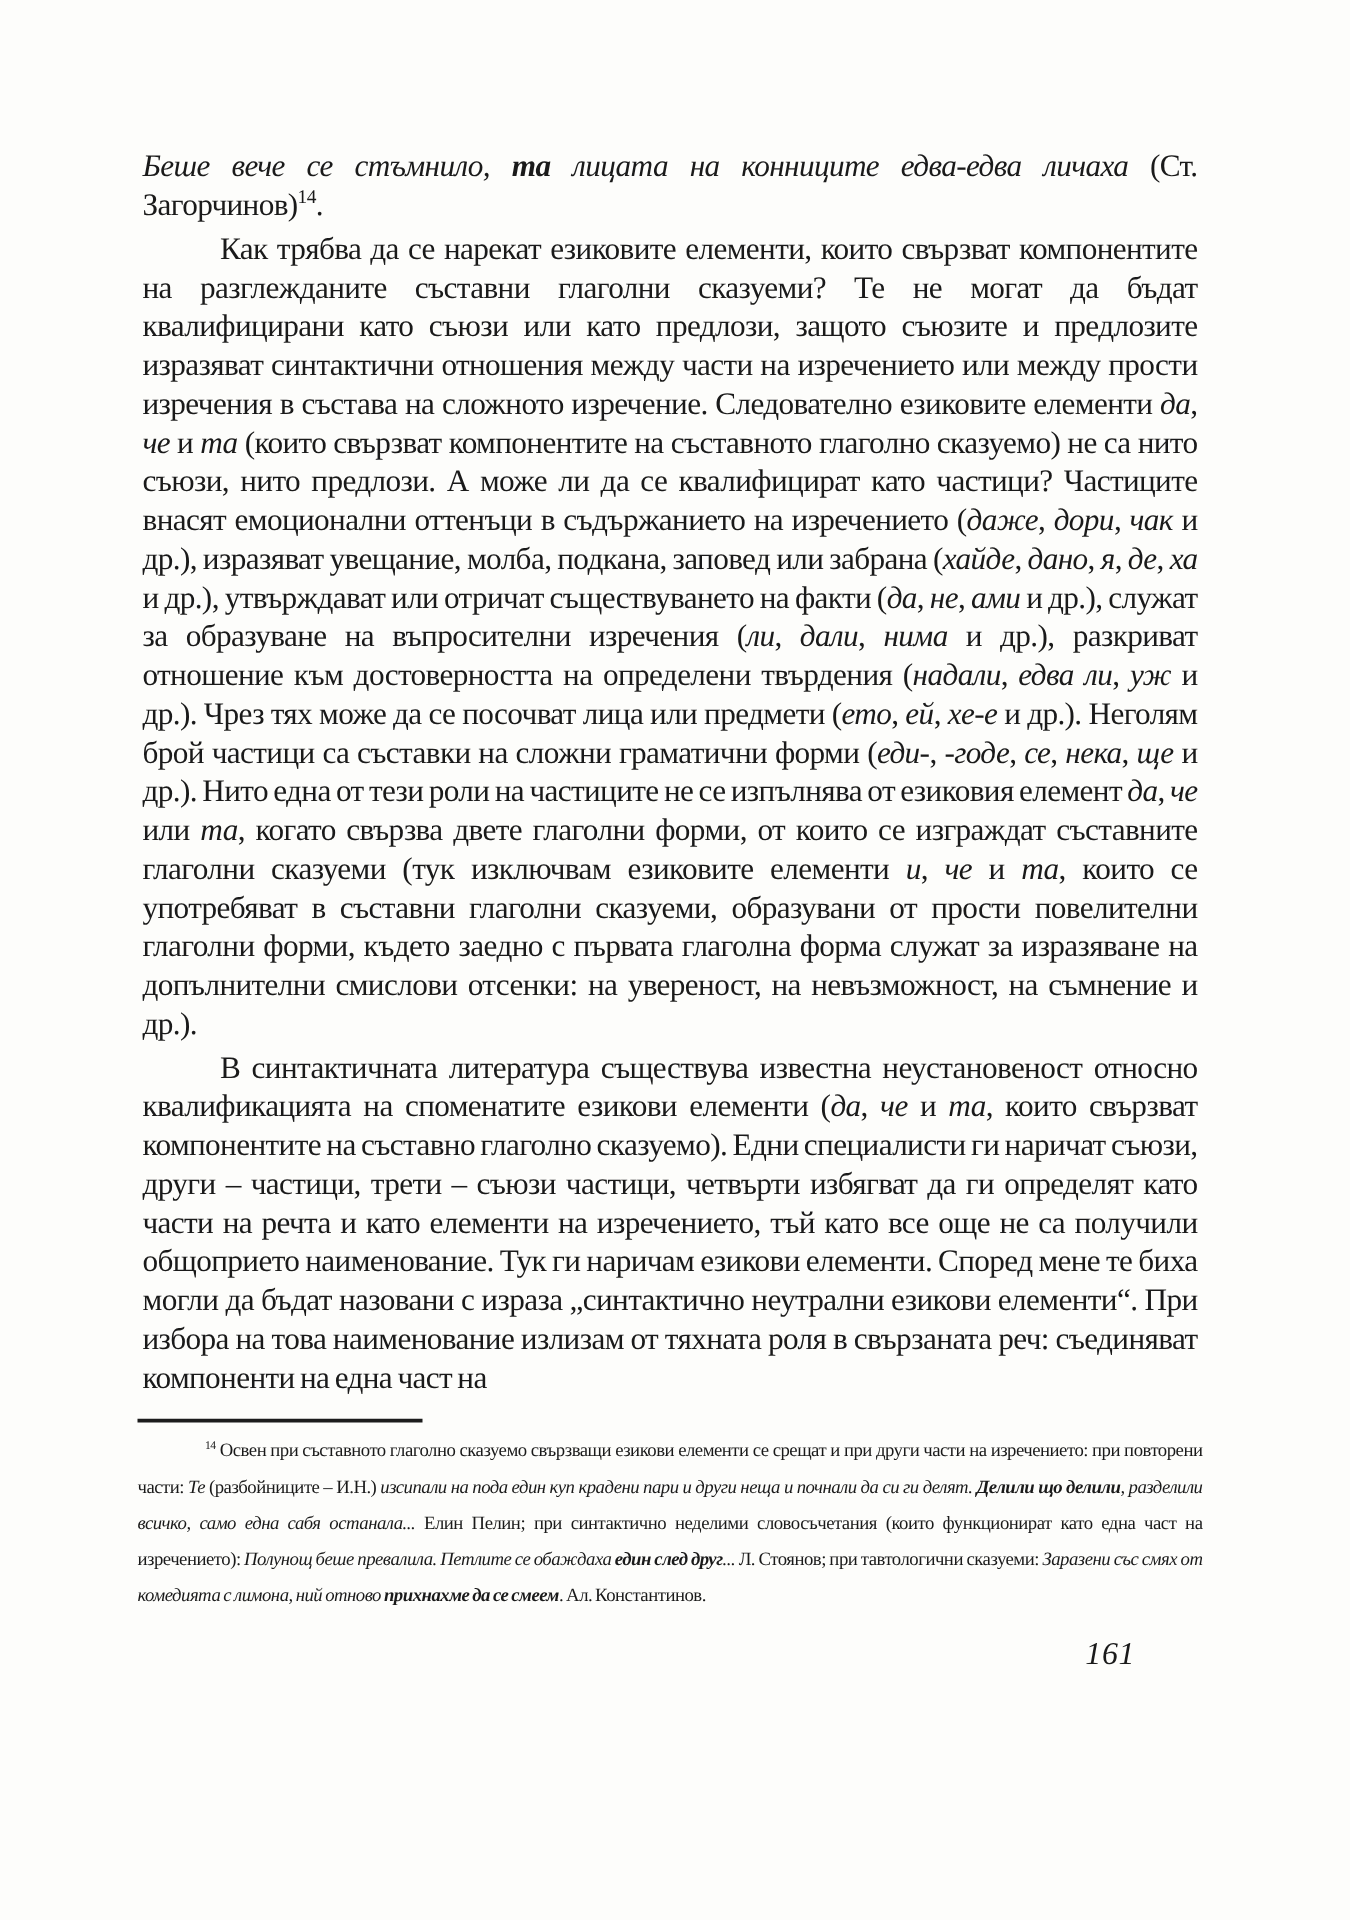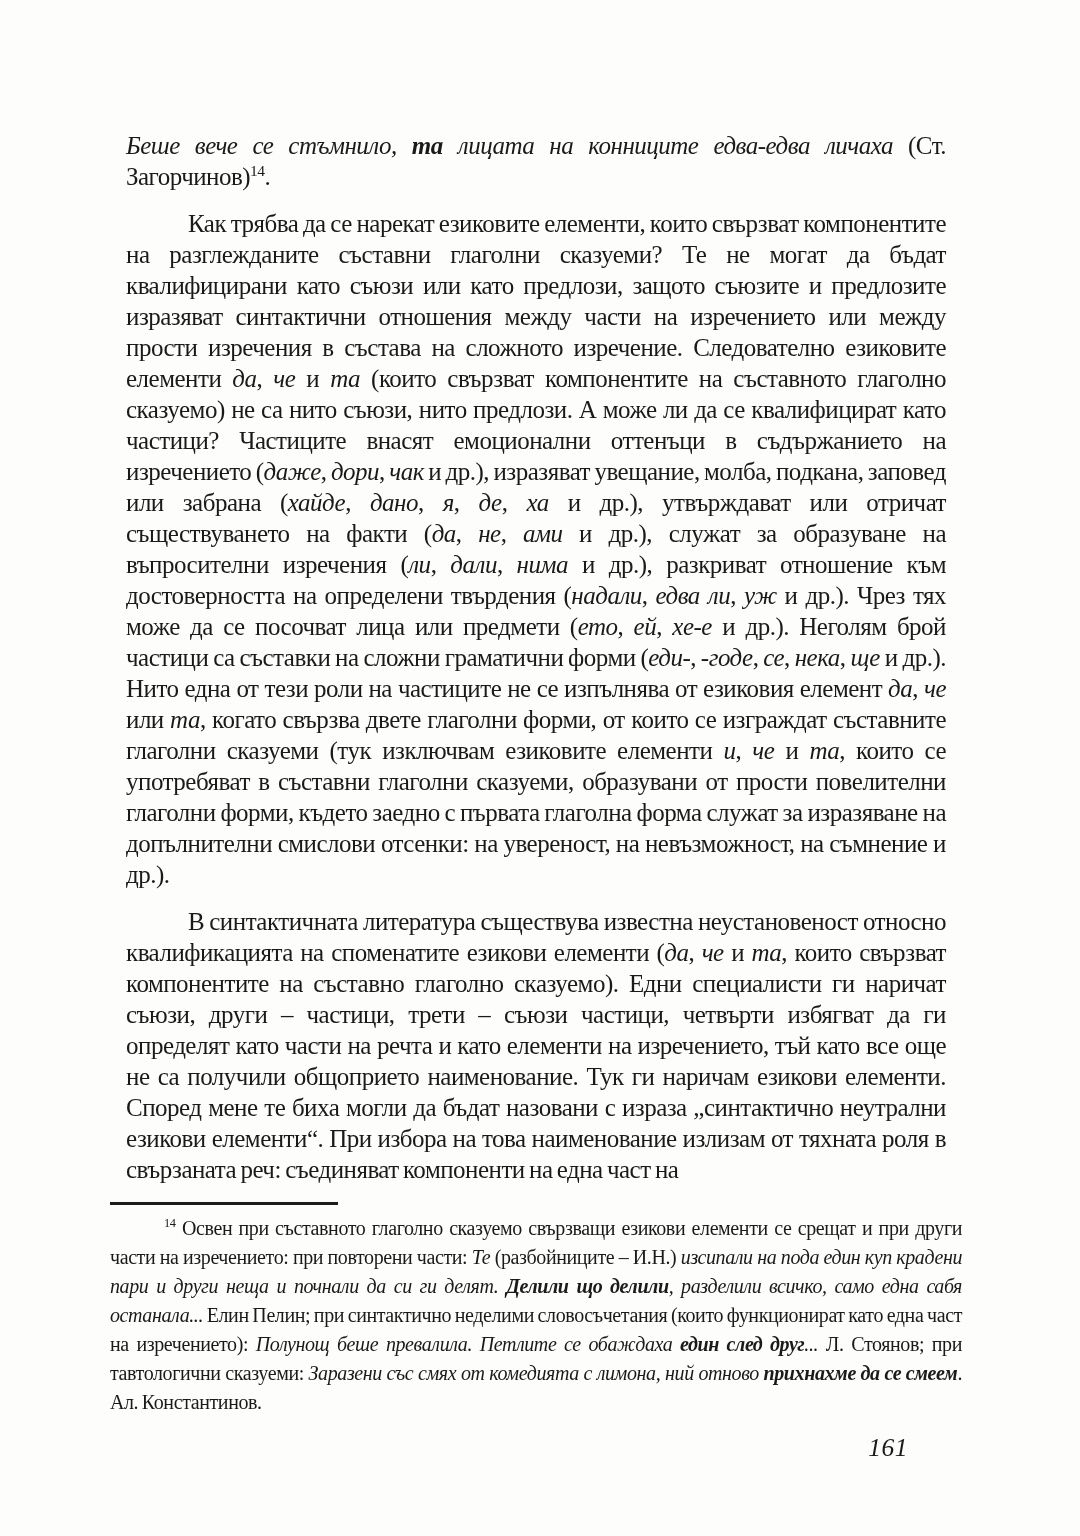--- a/index.html
+++ b/index.html
@@ -20,21 +20,21 @@
     color: #1a1a1a;
     font-family: "Liberation Serif", "DejaVu Serif", serif;
   }
   .text-block {
     position: absolute;
     left: 110px;
     top: 114px;
     width: 852px;
   }
   .para {
-    margin: 16px;
+    margin: 4px;
     font-size: 25px;
     line-height: 31px;
     text-align: justify;
     letter-spacing: -0.5px;
     word-spacing: -1.5px;
   }
   .para.indent {
     text-indent: 62px;
   }
   .i  { font-style: italic; }
@@ -45,21 +45,21 @@
     line-height: 0;
   }
   .footnote-sep {
     width: 228px;
     height: 0;
     border-top: 3px solid #1c1c1c;
     margin: 17px 0 9px 0;
   }
   .footnote {
     margin: 0;
-    font-size: 20px;
+    font-size: 15px;
     line-height: 29px;
     text-align: justify;
     text-indent: 54px;
     letter-spacing: -0.4px;
     word-spacing: -1px;
   }
   .page-number {
     margin-top: 16px;
     text-align: right;
     padding-right: 54px;

